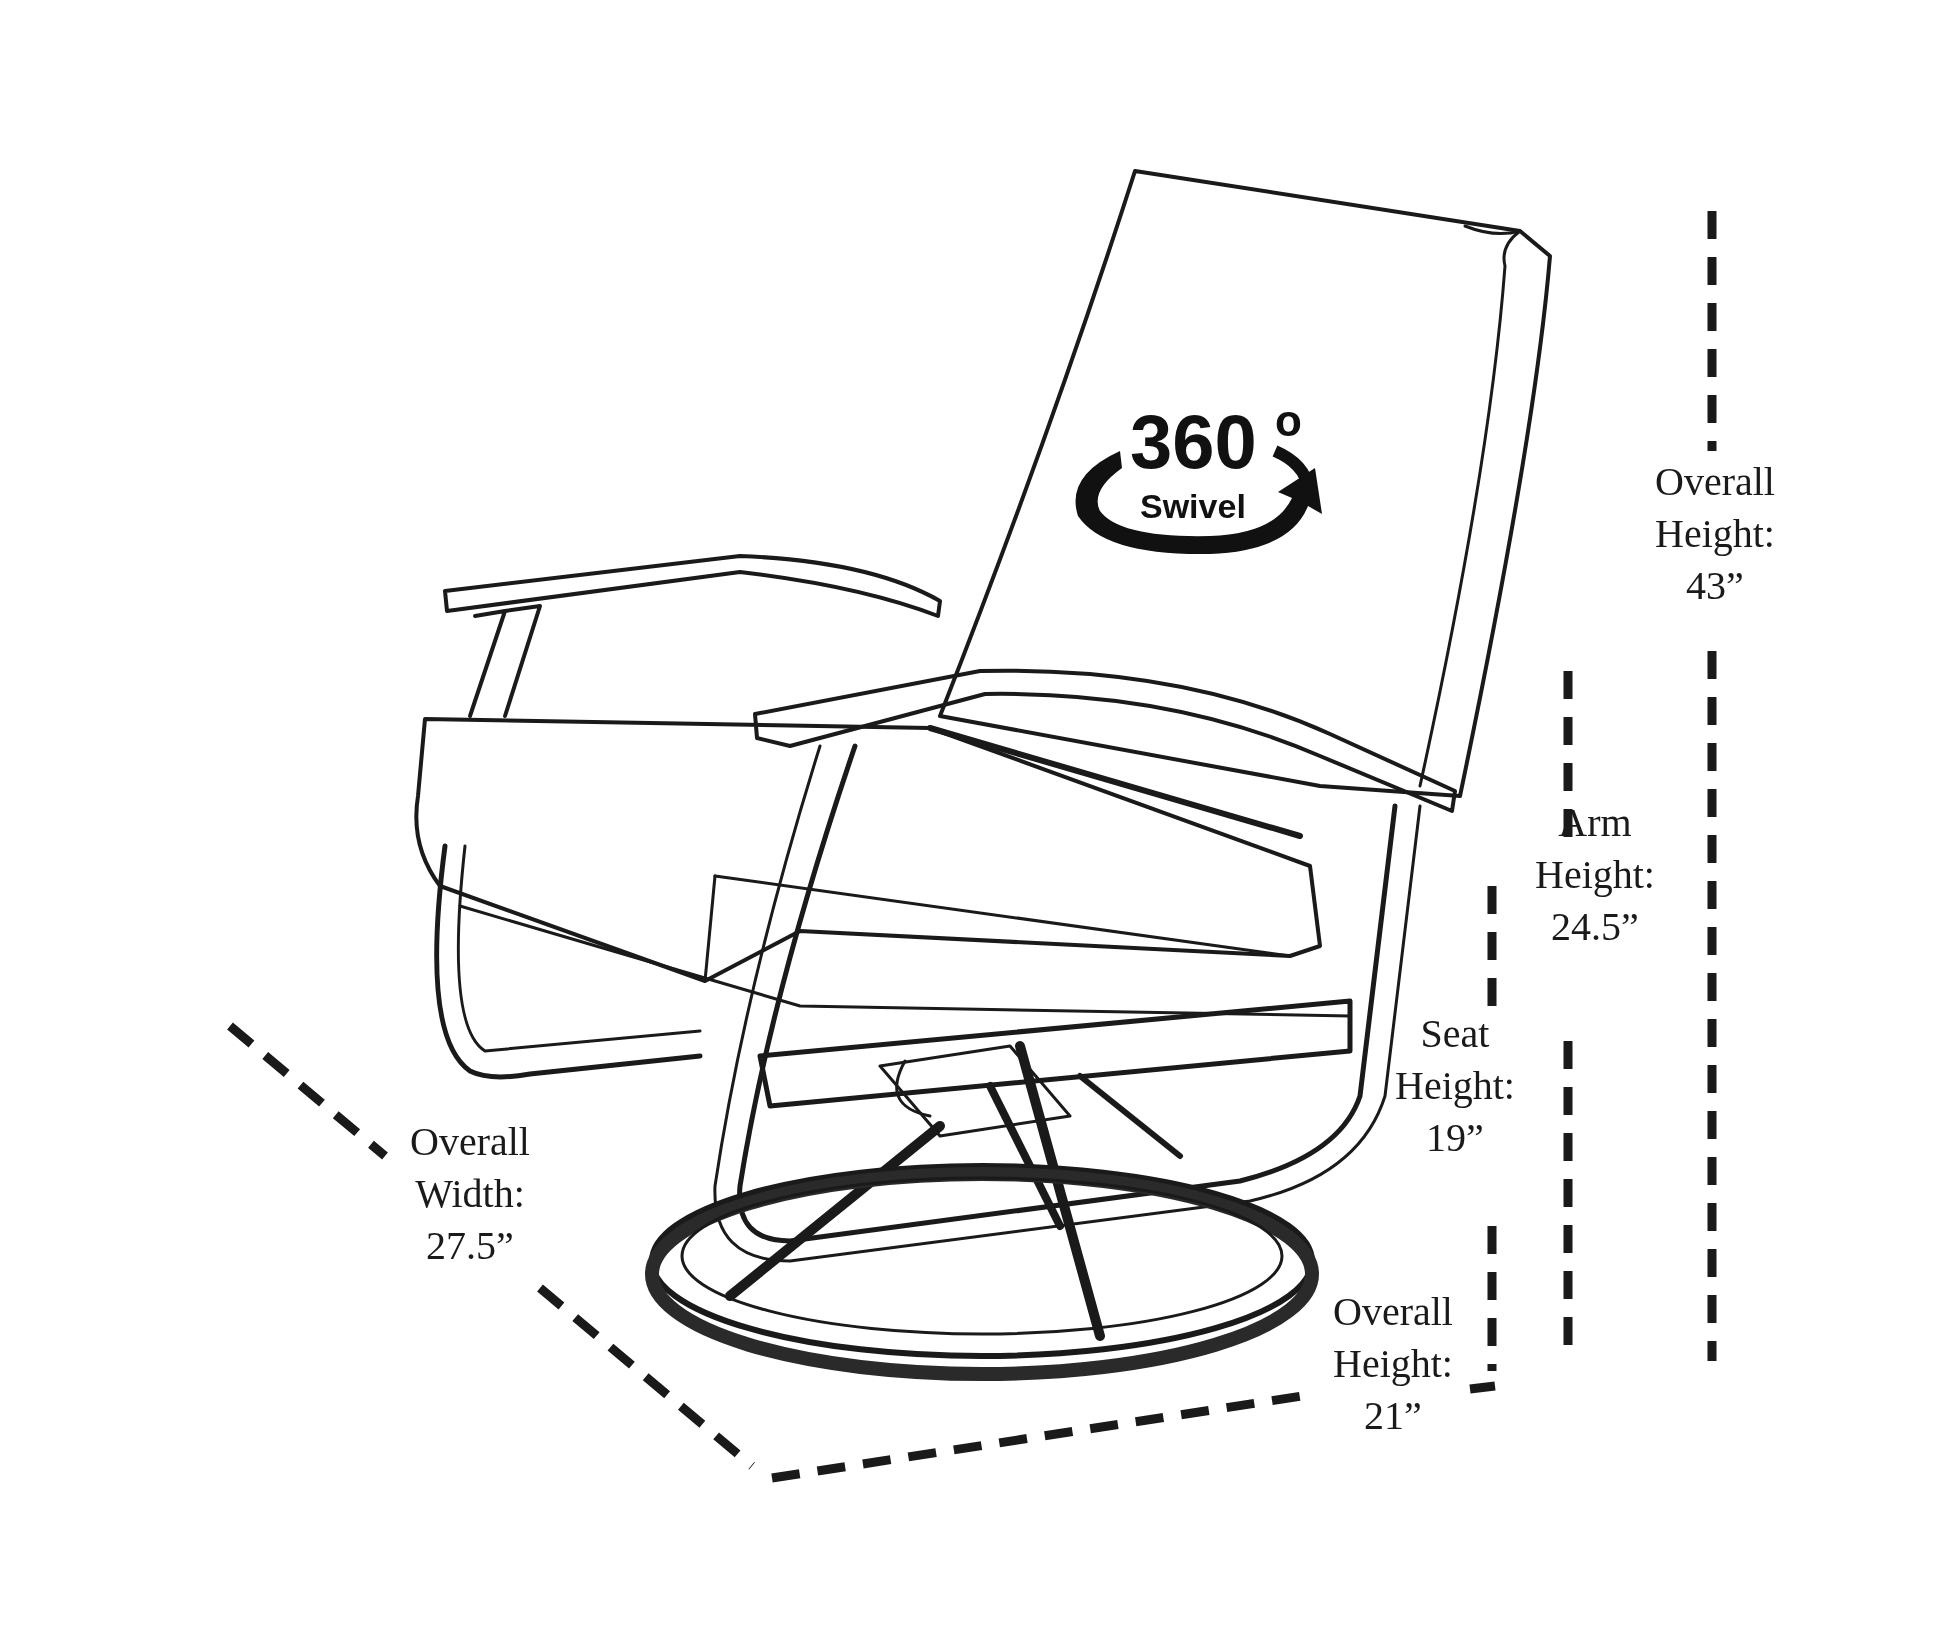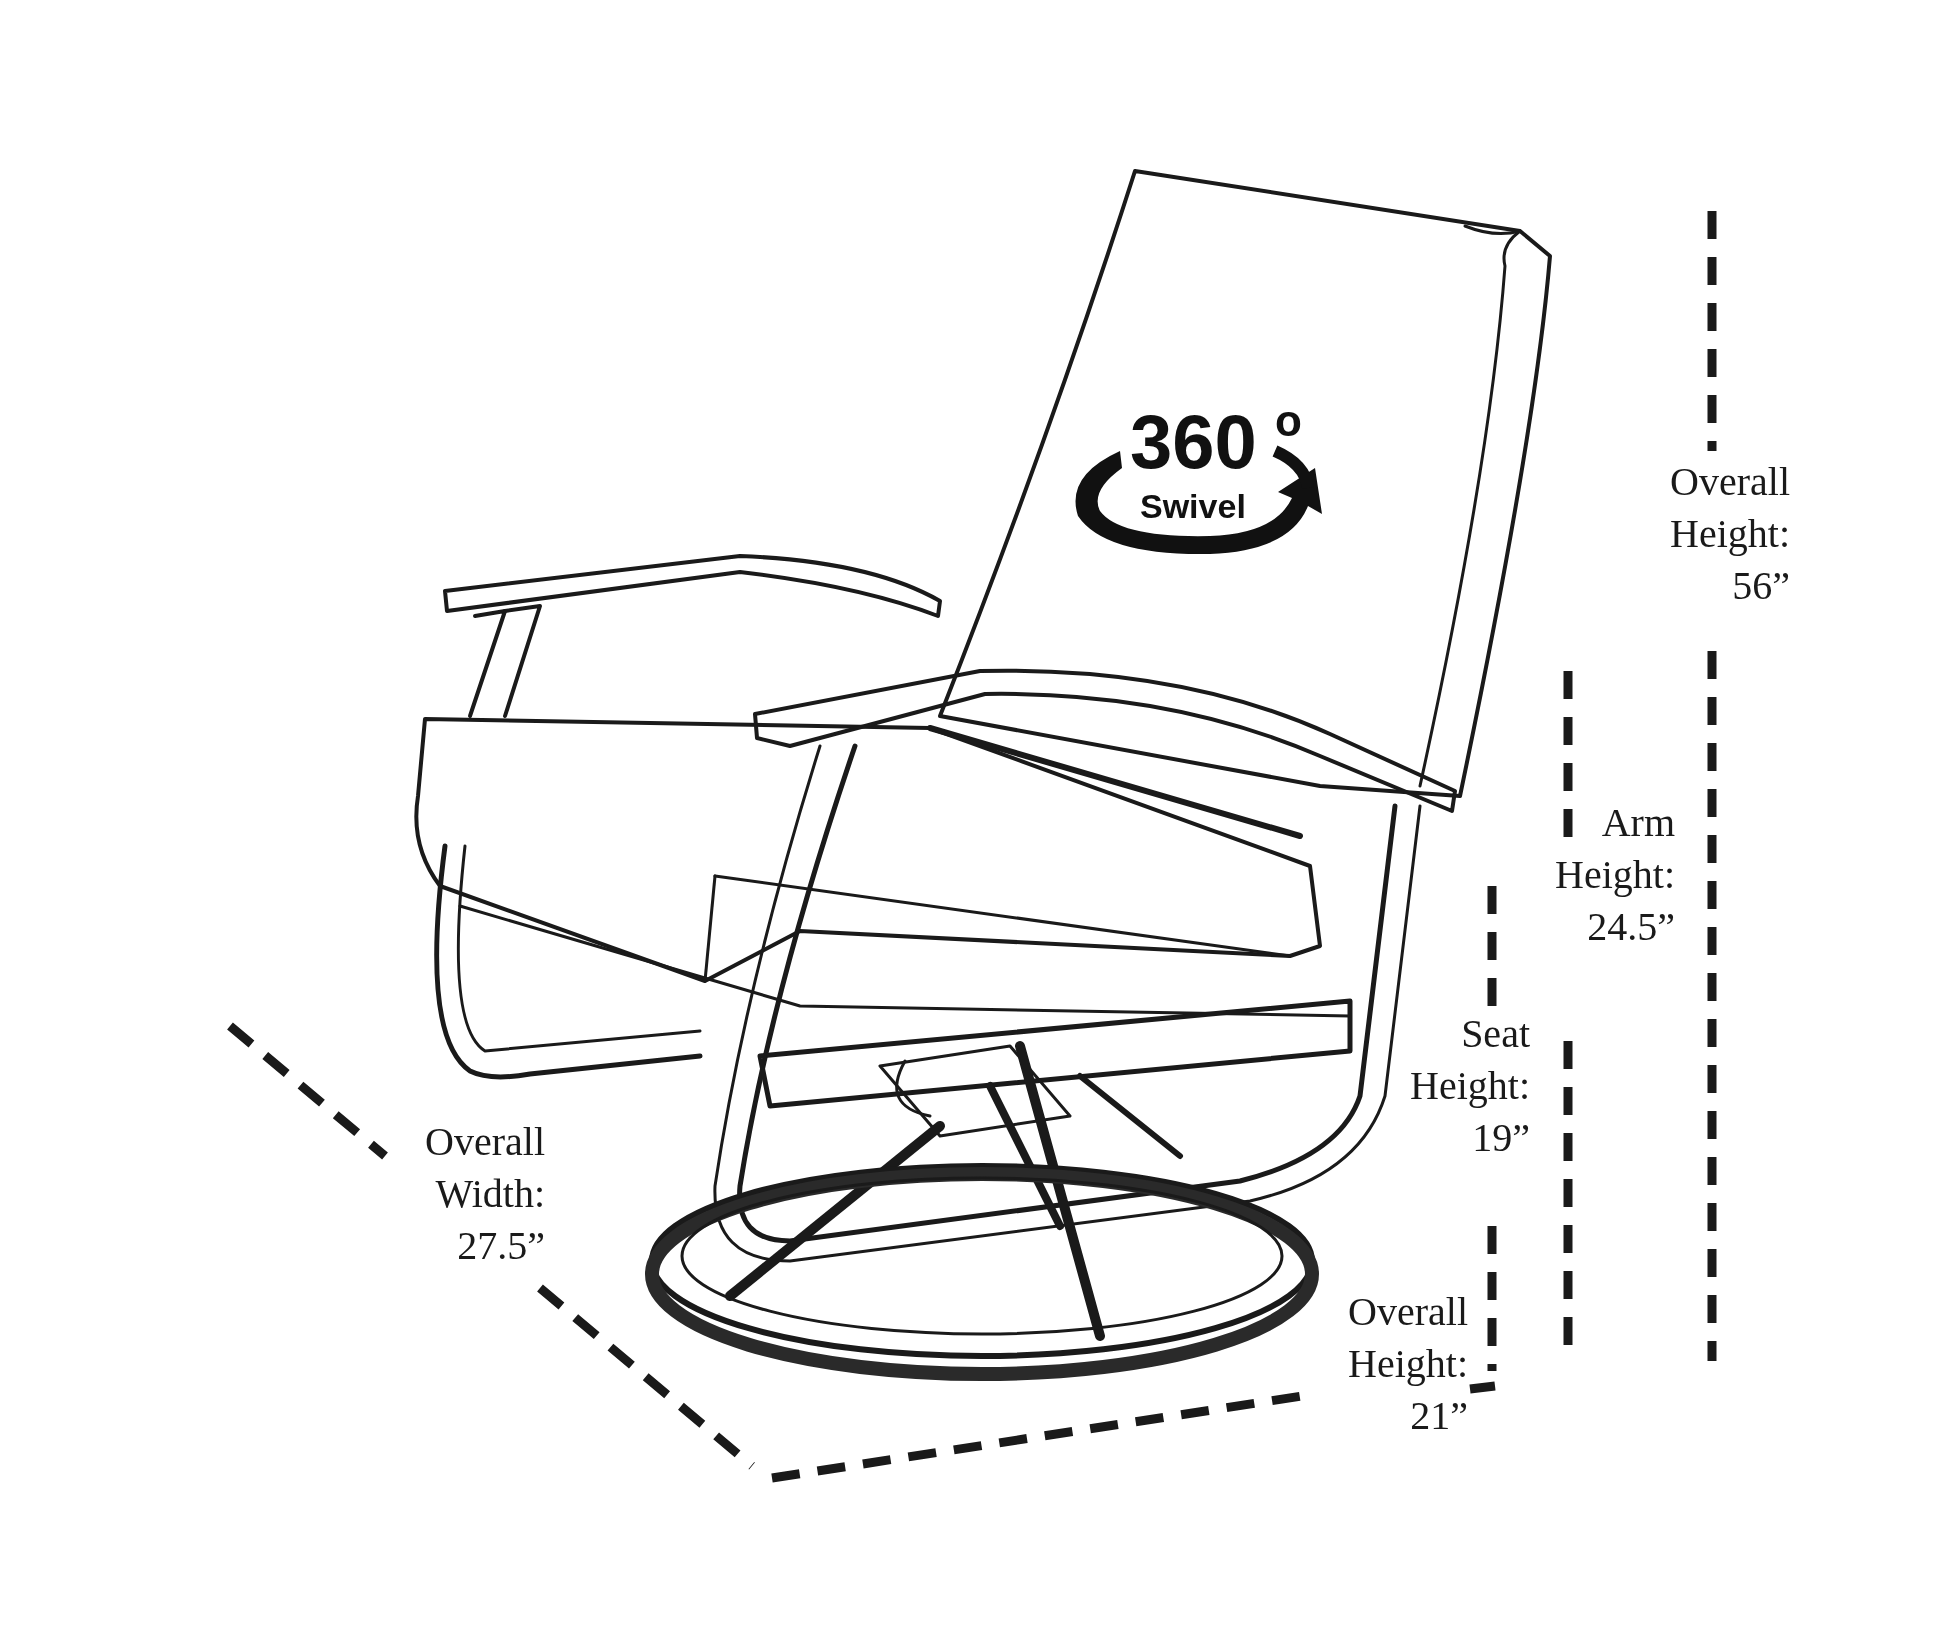--- a/index.html
+++ b/index.html
@@ -4,21 +4,21 @@
 <style>
   html, body { margin: 0; padding: 0; background: #ffffff; }
   body { width: 1946px; height: 1630px; position: relative; overflow: hidden; }
   #stage { position: absolute; left: 0; top: 0; width: 1946px; height: 1630px; margin-top: 16px; }
   .label {
     position: absolute;
     font-family: "Liberation Serif", "DejaVu Serif", serif;
     font-size: 40px;
     line-height: 52px;
     color: #1a1a1a;
-    text-align: right;
+    text-align: center;
     white-space: nowrap;
   }
   .label span { display: block; }
   .badge-num {
     font-family: "Liberation Sans", "DejaVu Sans", sans-serif;
     font-weight: bold;
     font-size: 76px;
     fill: #111;
   }
   .badge-sub {
@@ -106,21 +106,21 @@
     <line x1="1492" y1="1210" x2="1492" y2="1355"></line>
     <line x1="1470" y1="1373" x2="1495" y2="1370" stroke-dasharray="none"></line>
     <line x1="772" y1="1462" x2="1315" y2="1378"></line>
     <line x1="230" y1="1010" x2="385" y2="1140"></line>
     <line x1="540" y1="1272" x2="752" y2="1450"></line>
   </svg>
 
   <div class="label" style="left:1640px;top:440px;width:150px;">
     <span>Overall</span>
     <span>Height:</span>
-    <span>56”</span>
+    <span>43”</span>
   </div>
 
   <div class="label" style="left:1515px;top:781px;width:160px;">
     <span>Arm</span>
     <span>Height:</span>
     <span>24.5”</span>
   </div>
 
   <div class="label" style="left:1380px;top:992px;width:150px;">
     <span>Seat</span>

